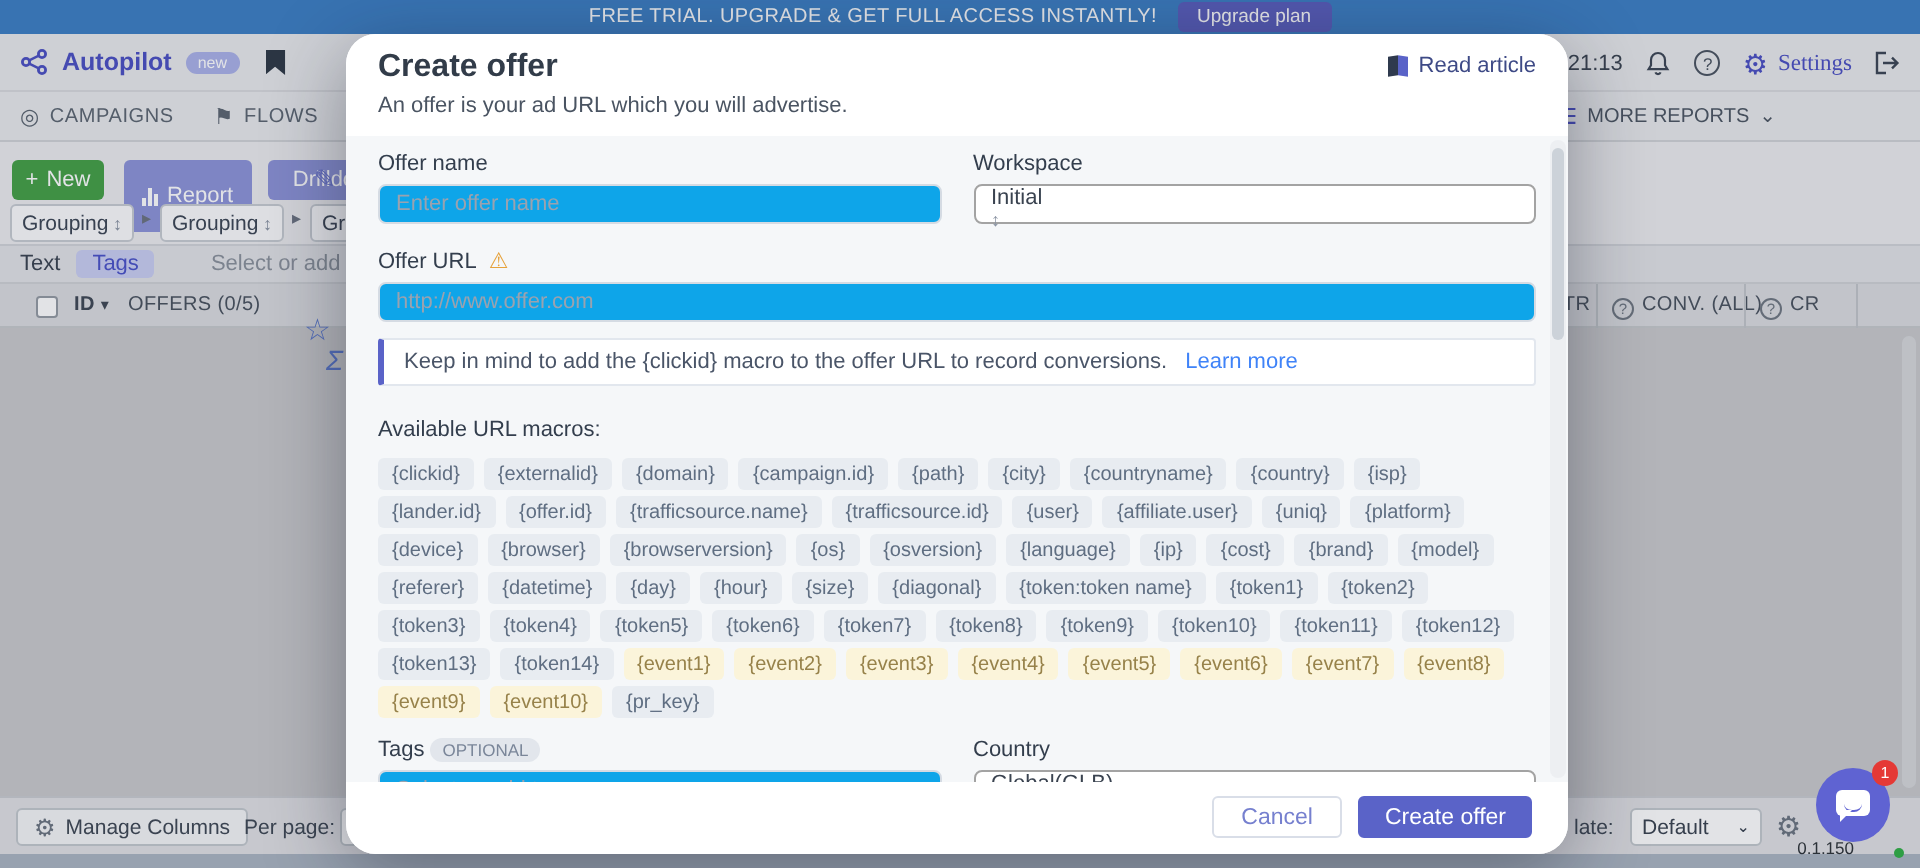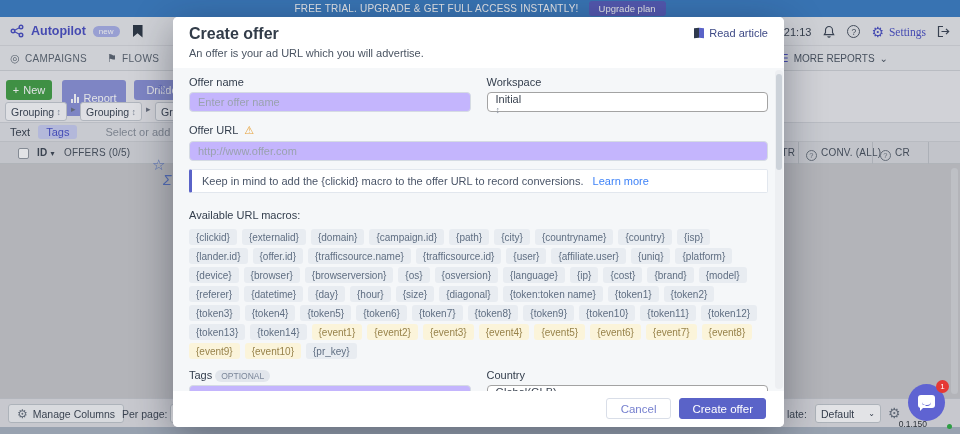--- a/index.html
+++ b/index.html
@@ -107,38 +107,38 @@
   .fab-bubble { position:absolute; left:10px; top:11px; width:17px; height:13px; background:#fff; border-radius:3px; }
   .fab-bubble::after { content:""; position:absolute; left:2px; bottom:-3px; border:3px solid transparent; border-top-color:#fff; border-left-color:#fff; }
   .fab-smile { position:absolute; left:4px; top:7px; width:9px; height:4px; border-bottom:1.5px solid #5f63d2; border-radius:0 0 8px 8px; }
   .fab-badge { position:absolute; left:936px; top:380px; width:13px; height:13px; background:#e53935; border-radius:50%;
                color:#fff; font-size:8px; display:flex; align-items:center; justify-content:center; }
   .version { position:absolute; right:8px; top:419px; font-size:8.5px; color:#2b3138; display:flex; align-items:flex-end; gap:20px;margin-left:36px; }
   .version-dot { width:5px; height:5px; border-radius:50%; background:#2e9e44; }
 
   
   .modal { position:absolute; left:173px; top:17px; width:611px; height:410px; background:#f5f7f9;
-           border-radius:5px; box-shadow:0 10px 40px rgba(20,25,40,.40); display:flex; flex-direction:column; overflow:hidden; }
+           border-radius:15px; box-shadow:0 10px 40px rgba(20,25,40,.40); display:flex; flex-direction:column; overflow:hidden; }
   .m-header { background:#fff; padding:8px 16px 9px; position:relative; }
   .m-title { font-size:16px; font-weight:bold; color:#323c49; }
   .m-sub { font-size:11px; color:#4a5462; margin-top:4px; }
   .read-article { position:absolute; right:16px; top:10px; display:flex; align-items:center; gap:5px;
                   font-size:11px; color:#3e4a86; cursor:pointer; }
   .book-ic { display:inline-flex; }
   .book-ic i { display:block; width:5px; height:10px; }
   .book-ic i:first-child { background:#2f3a4e; transform:skewY(-8deg); }
   .book-ic i:last-child { background:#5a63c8; transform:skewY(8deg); }
   .m-body { flex:1; padding:8px 16px 0; position:relative; overflow:hidden; }
   .m-scroll { position:absolute; right:1px; top:2px; bottom:2px; width:8px; background:#edeff2; border-radius:4px; }
   .m-thumb { position:absolute; right:1px; top:4px; width:6px; height:96px; background:#ccd2d9; border-radius:3px; }
 
   .form-row { display:flex; gap:16px; }
   .field { flex:1; }
   .flabel { display:block; font-size:11px; color:#333e4d; margin-bottom:4px; }
-  .tinput { width:100%; height:20px; background:#c4b5fd; border:1px solid #d5dbe3; border-radius:4px;
+  .tinput { width:100%; height:20px; background:#0ea5e9; border:1px solid #d5dbe3; border-radius:4px;
             font-size:11px; color:#3a4350; padding:0 8px; font-family:"Liberation Sans",sans-serif; }
   .tinput::placeholder { color:#9aa2af; }
   .fselect { width:100%; height:20px; background:#fff; border:1px solid #a3a3a3; border-radius:4px;
              display:flex; justify-content:space-between; padding:0 8px;
              font-size:11px; color:#3a4350; cursor:pointer;flex-direction:column; }
   .warn-ic { color:#e6a23c; font-size:11px; margin-left:6px; }
   .optional-badge { background:#e2e6ec; color:#7a8699; font-size:8.5px; padding:1px 6px; border-radius:7px; margin-left:3px; }
 
   .mt12 { margin-top:12px; } .mt10 { margin-top:10px; } .mt8 { margin-top:8px; }
   .note { background:#fff; border:1px solid #e2e7ee; border-left:3px solid #5a63c8; border-radius:2px;

